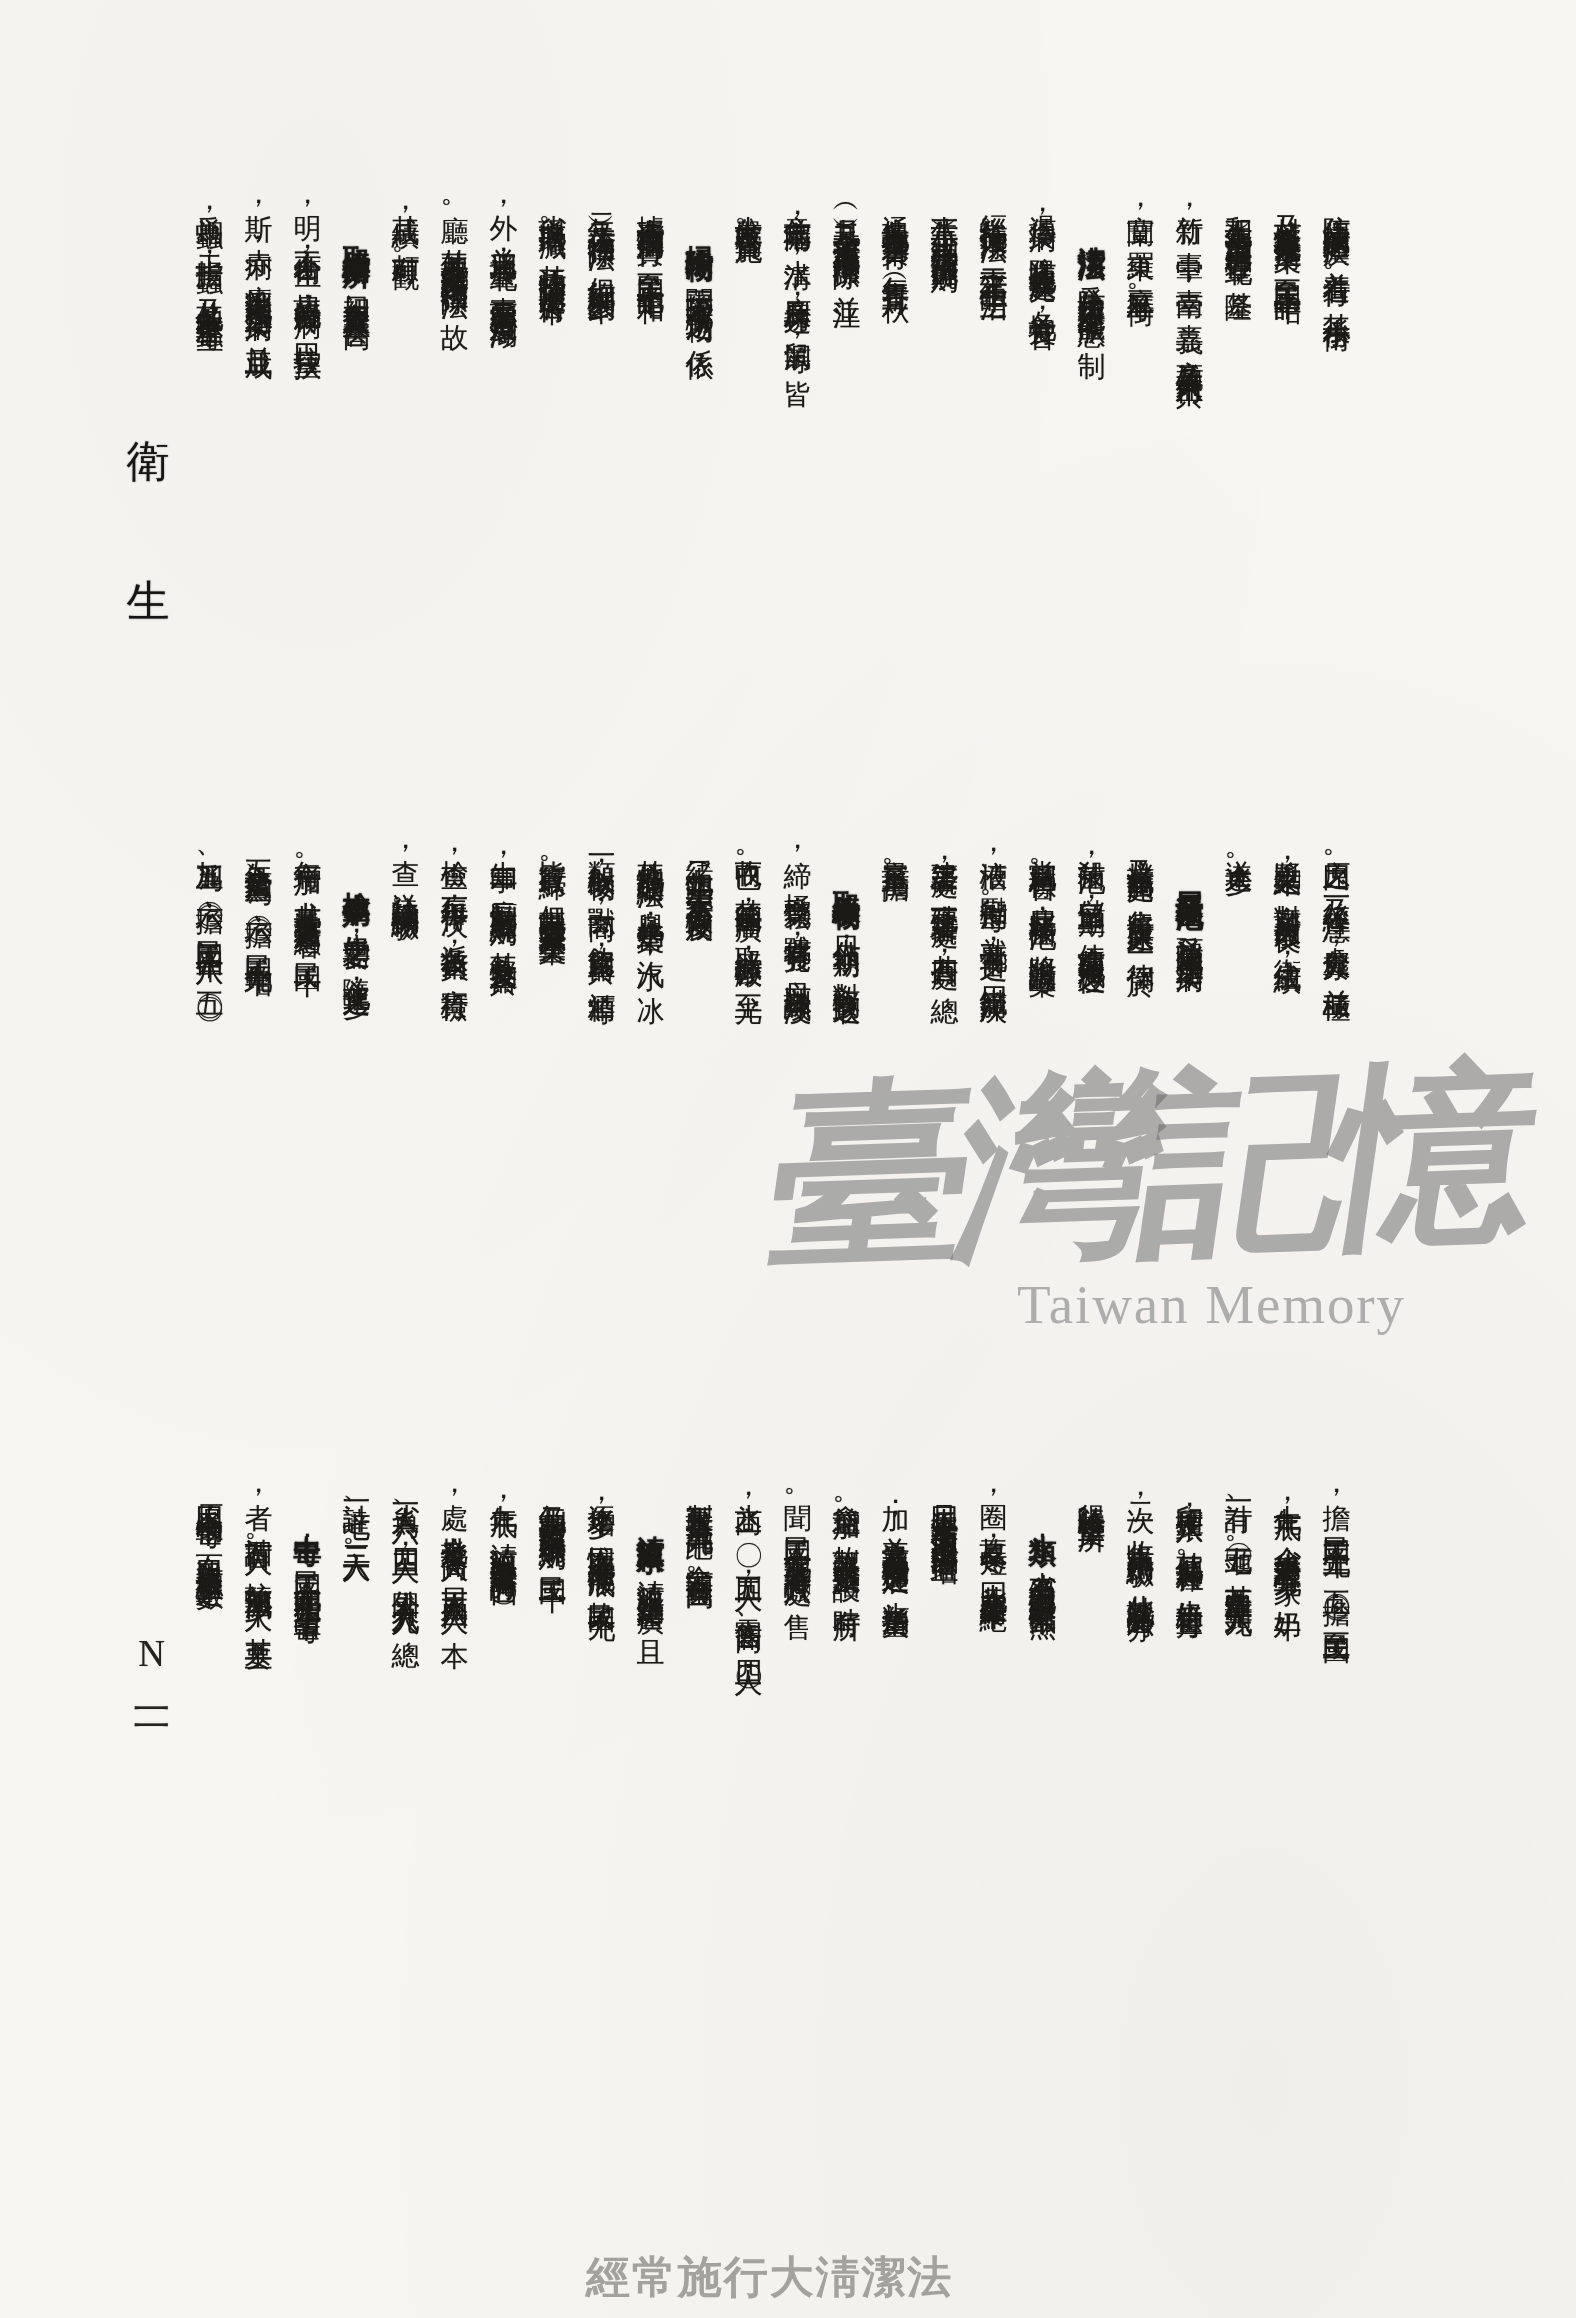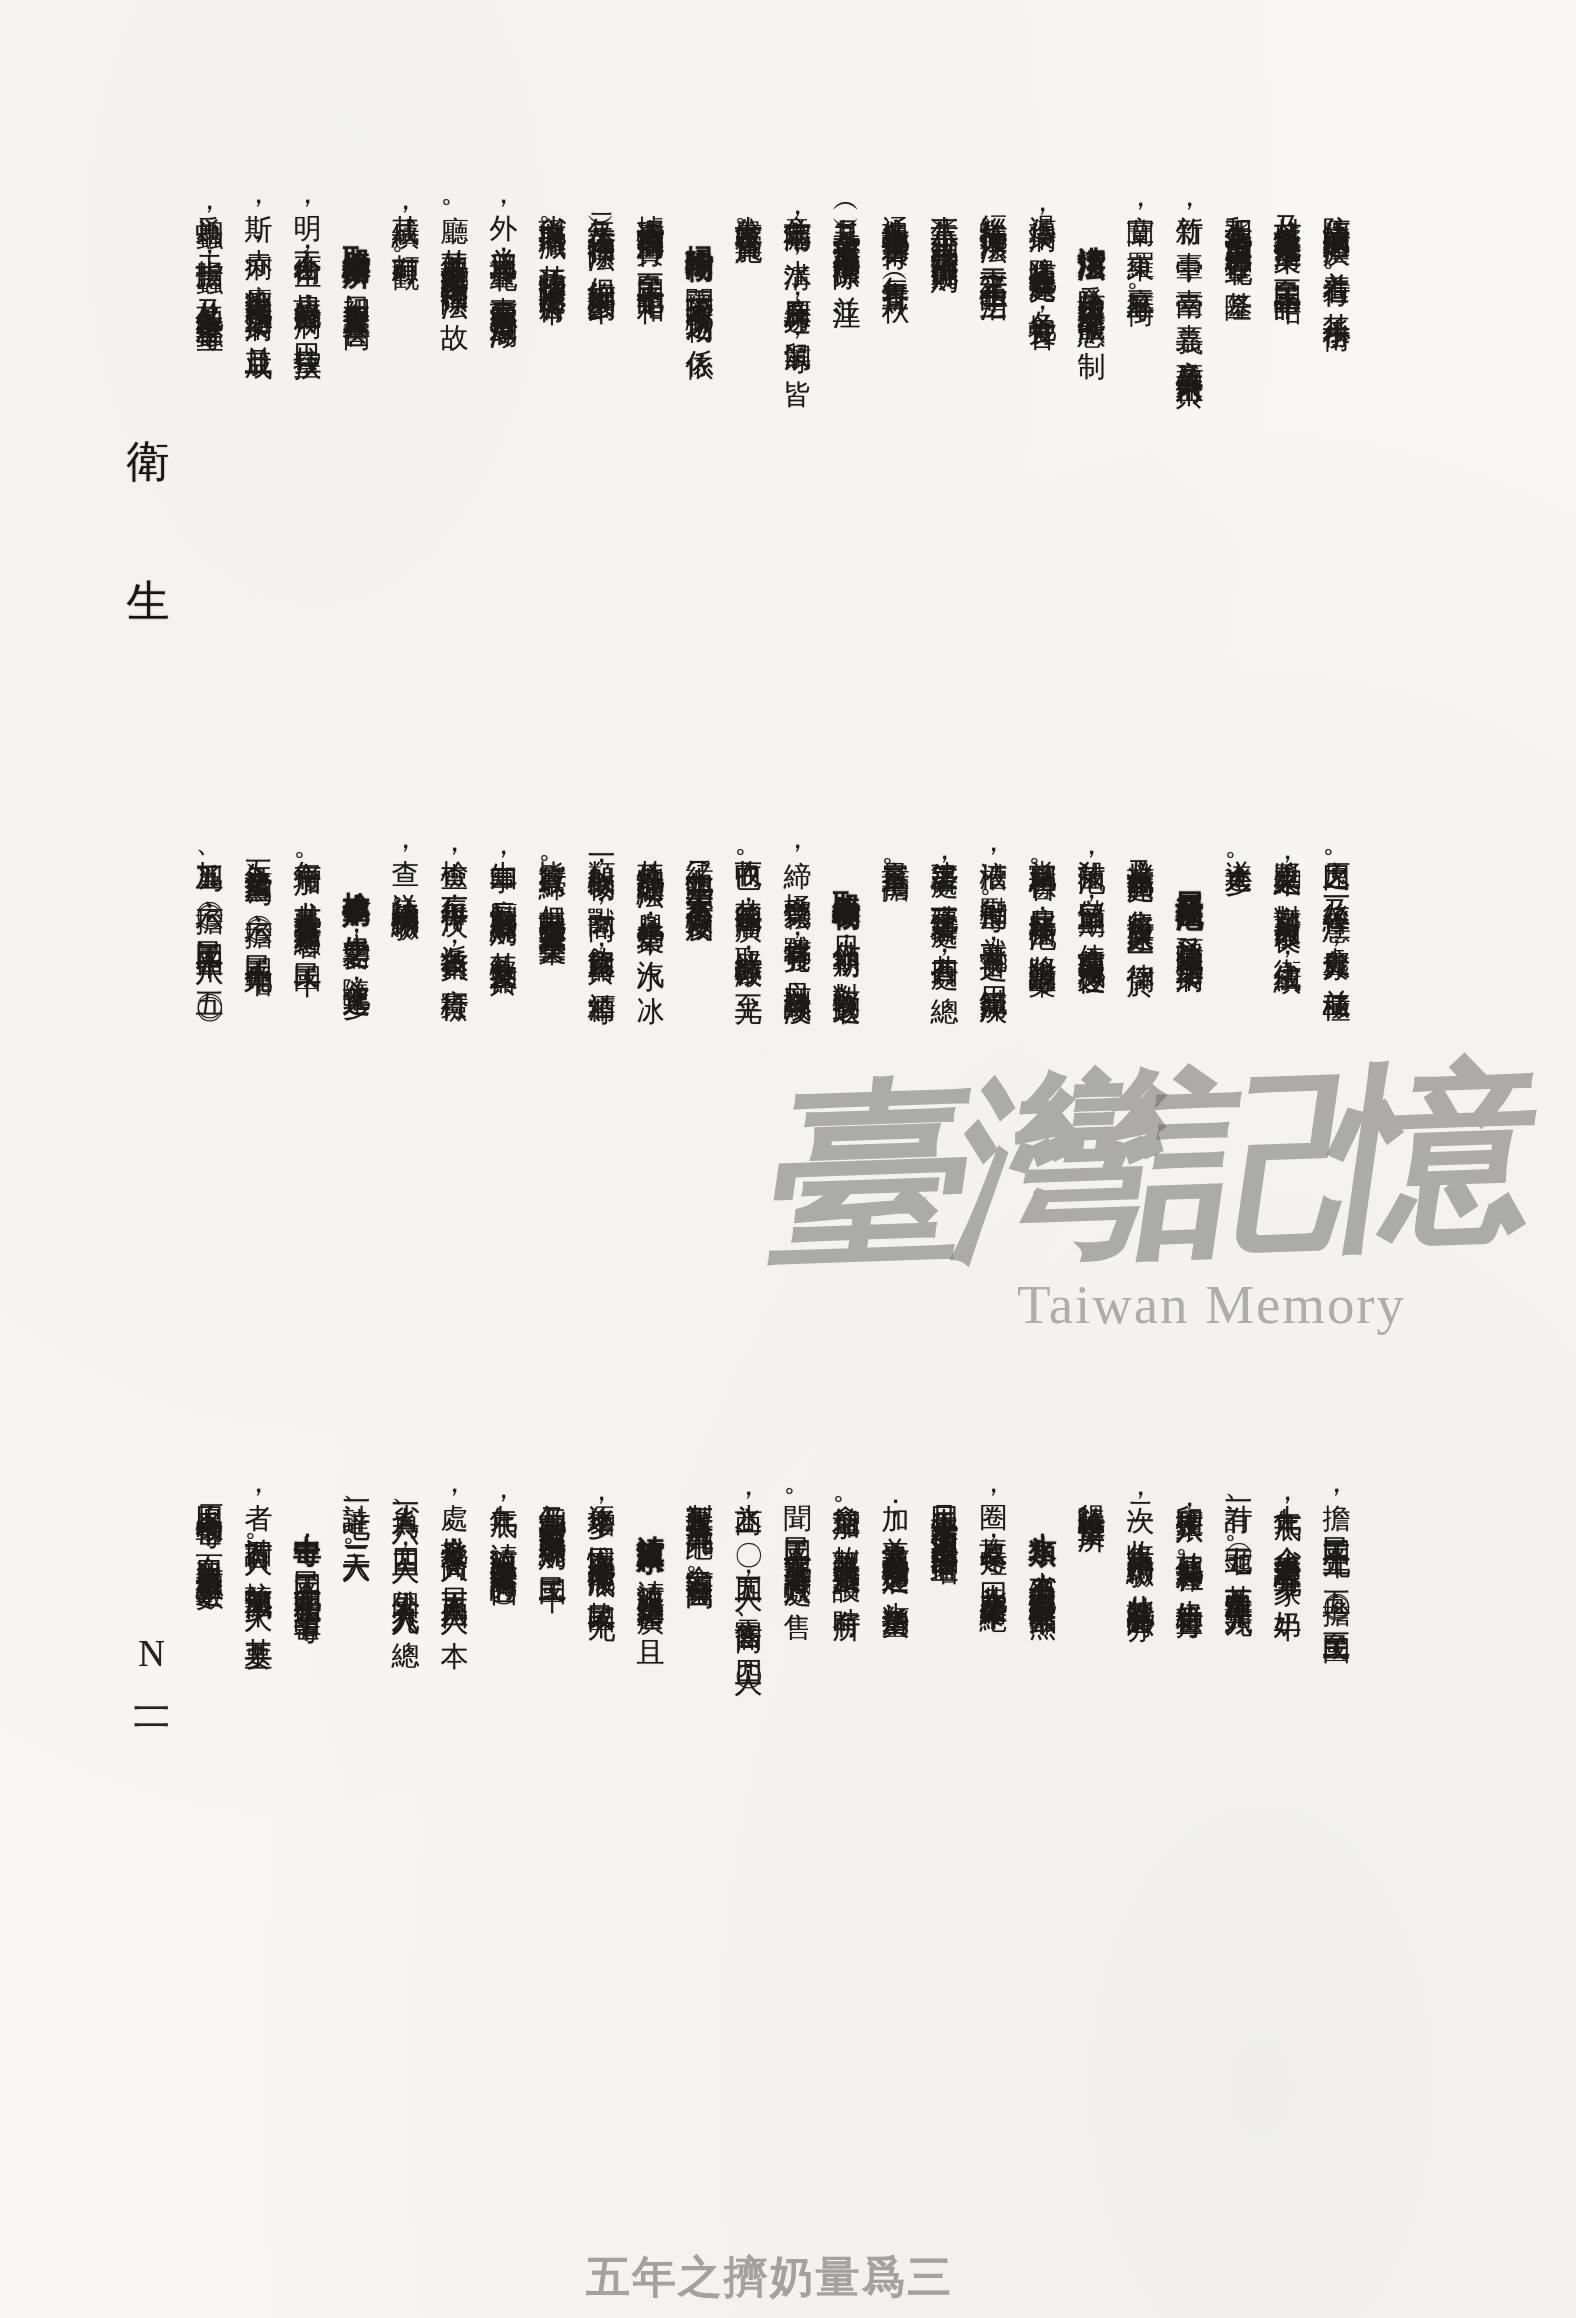--- a/index.html
+++ b/index.html
@@ -148,14 +148,14 @@
     <div class="col">省人爲一六、四四三人，外國人有六九人，總</div>
     <div class="col">計達一七、三二六人。</div>
     <div class="col ind"><b>中毒</b>：民國二十九年（昭和十四年）全省中毒</div>
     <div class="col">者，計有四百人。較前年減少四十一人。其主要</div>
     <div class="col">原因爲食物中毒，而自殺者超過總數之半數，</div>
   </div>
 
 <div class="watermark-cjk">臺灣記憶</div>
 <div class="watermark-latin">Taiwan Memory</div>
 
-<div class="footer-caption">五年之擠奶量爲三</div>
+<div class="footer-caption">經常施行大淸潔法</div>
 
 
 </body></html>

